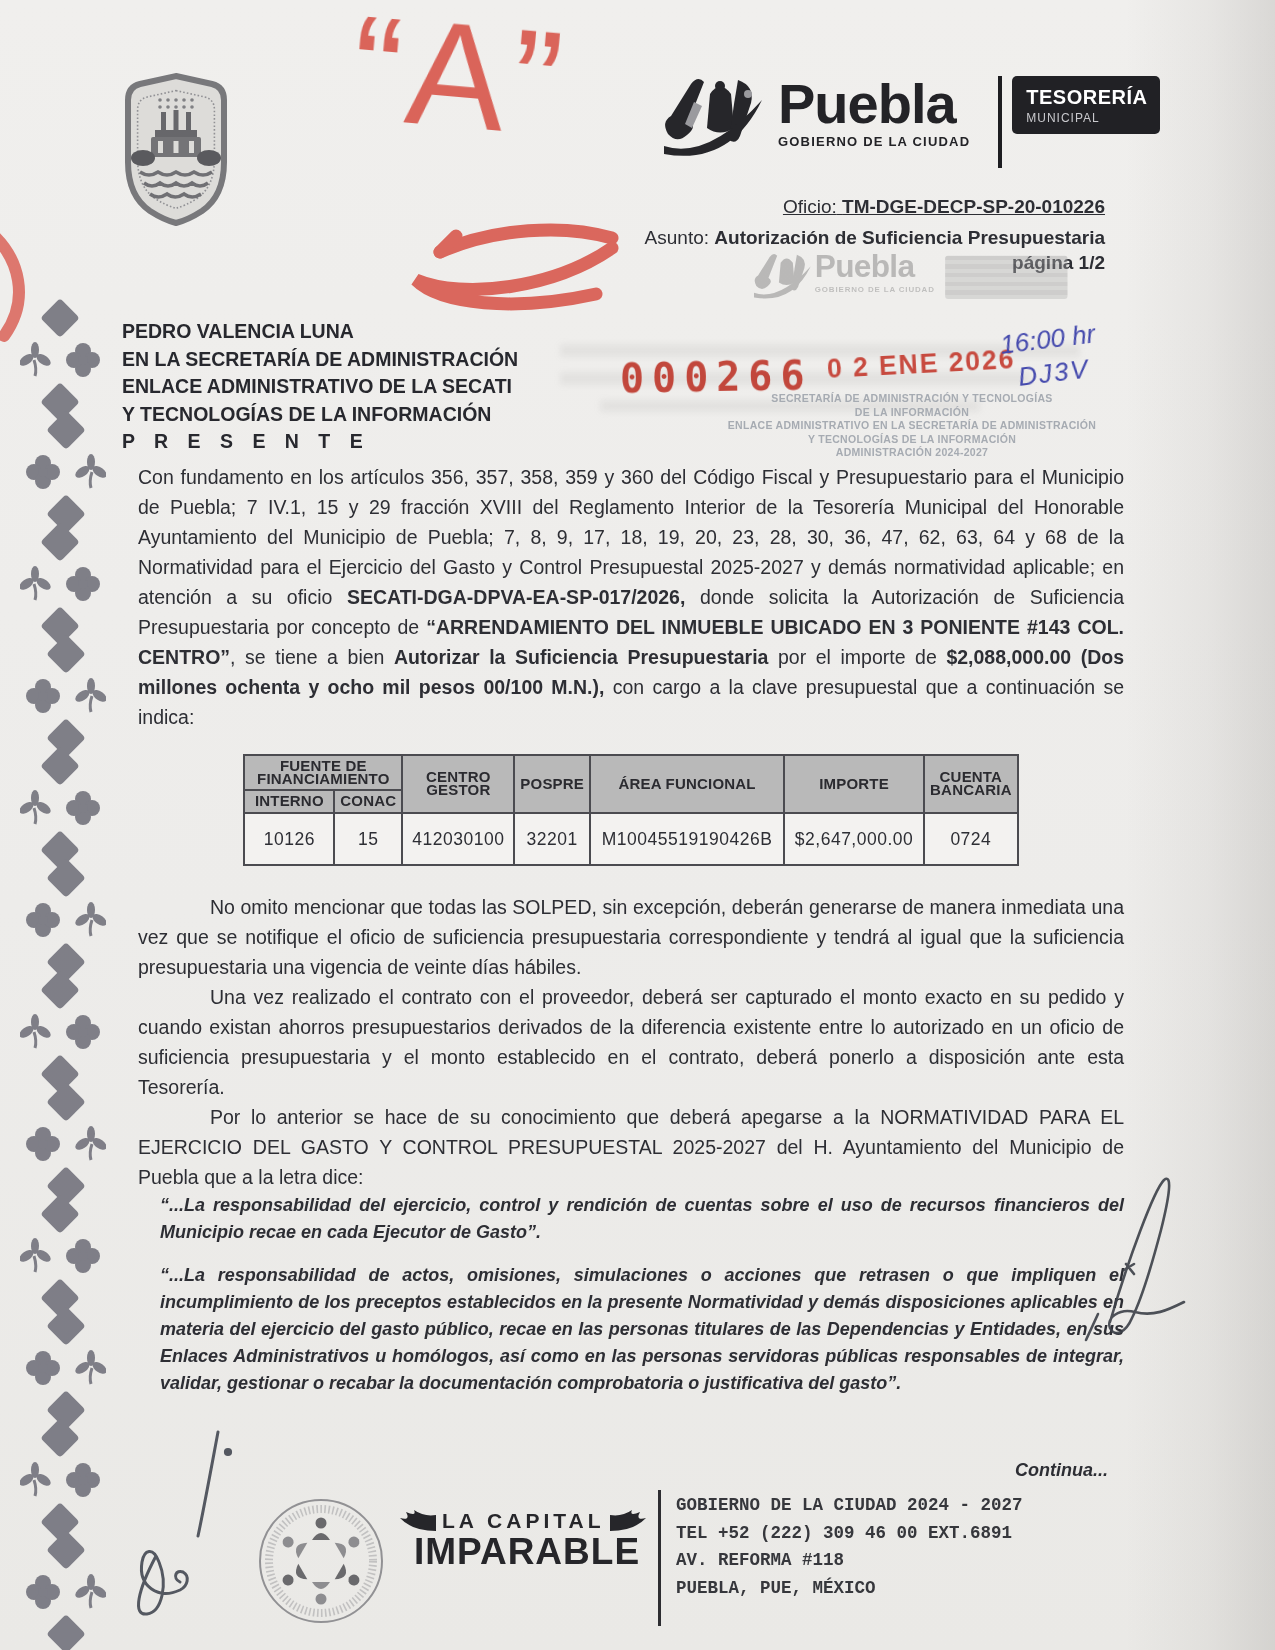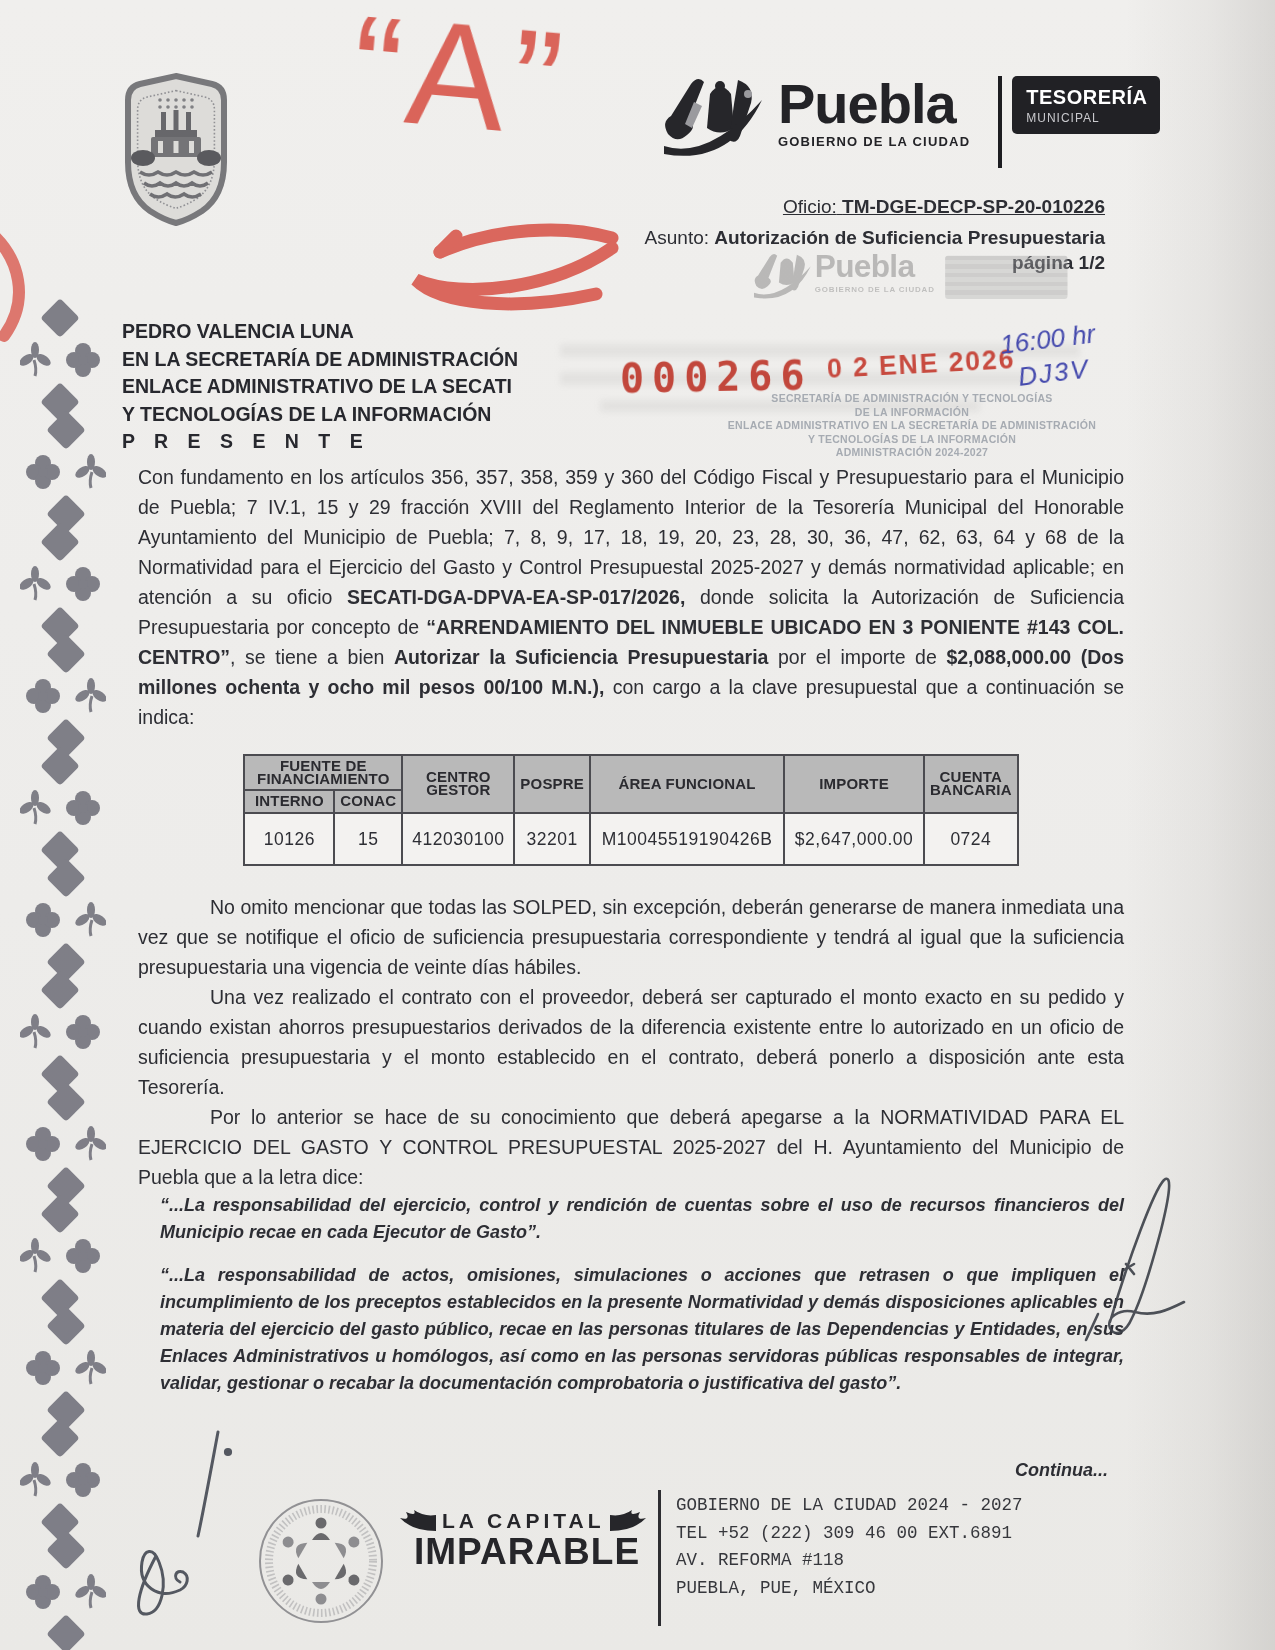--- a/index.html
+++ b/index.html
@@ -96,21 +96,21 @@
 
   
   .leo-sign{position:absolute;left:122px;top:1424px;opacity:.85;}
   .emblem{position:absolute;left:246px;top:1486px;opacity:.8;}
   .capital{position:absolute;left:396px;top:1508px;width:262px;color:#26262a;text-align:center;}
   .capital-row1{display:flex;align-items:center;justify-content:flex-start;gap:6px;}
   .capital-l1{font-size:21px;font-weight:700;letter-spacing:4px;}
   .capital-l2{font-size:37px;font-weight:700;letter-spacing:1px;line-height:36px;}
   .foot-divider{position:absolute;left:658px;top:1490px;width:3px;height:136px;background:#2d2d31;}
   .address{position:absolute;left:676px;top:1492px;font-family:"Liberation Mono",monospace;
-        font-size:17.5px;line-height:27.5px;color:#36373c;font-weight:400;}
+        font-size:17.5px;line-height:27.5px;color:#36373c;font-weight:700;}
   .address span{display:block;}
 
   .pen-rubric{position:absolute;left:1082px;top:1172px;opacity:.9;}
 </style>
 </head>
 <body>
 
 <div class="page">
 
   <div class="scan-shade"></div>

